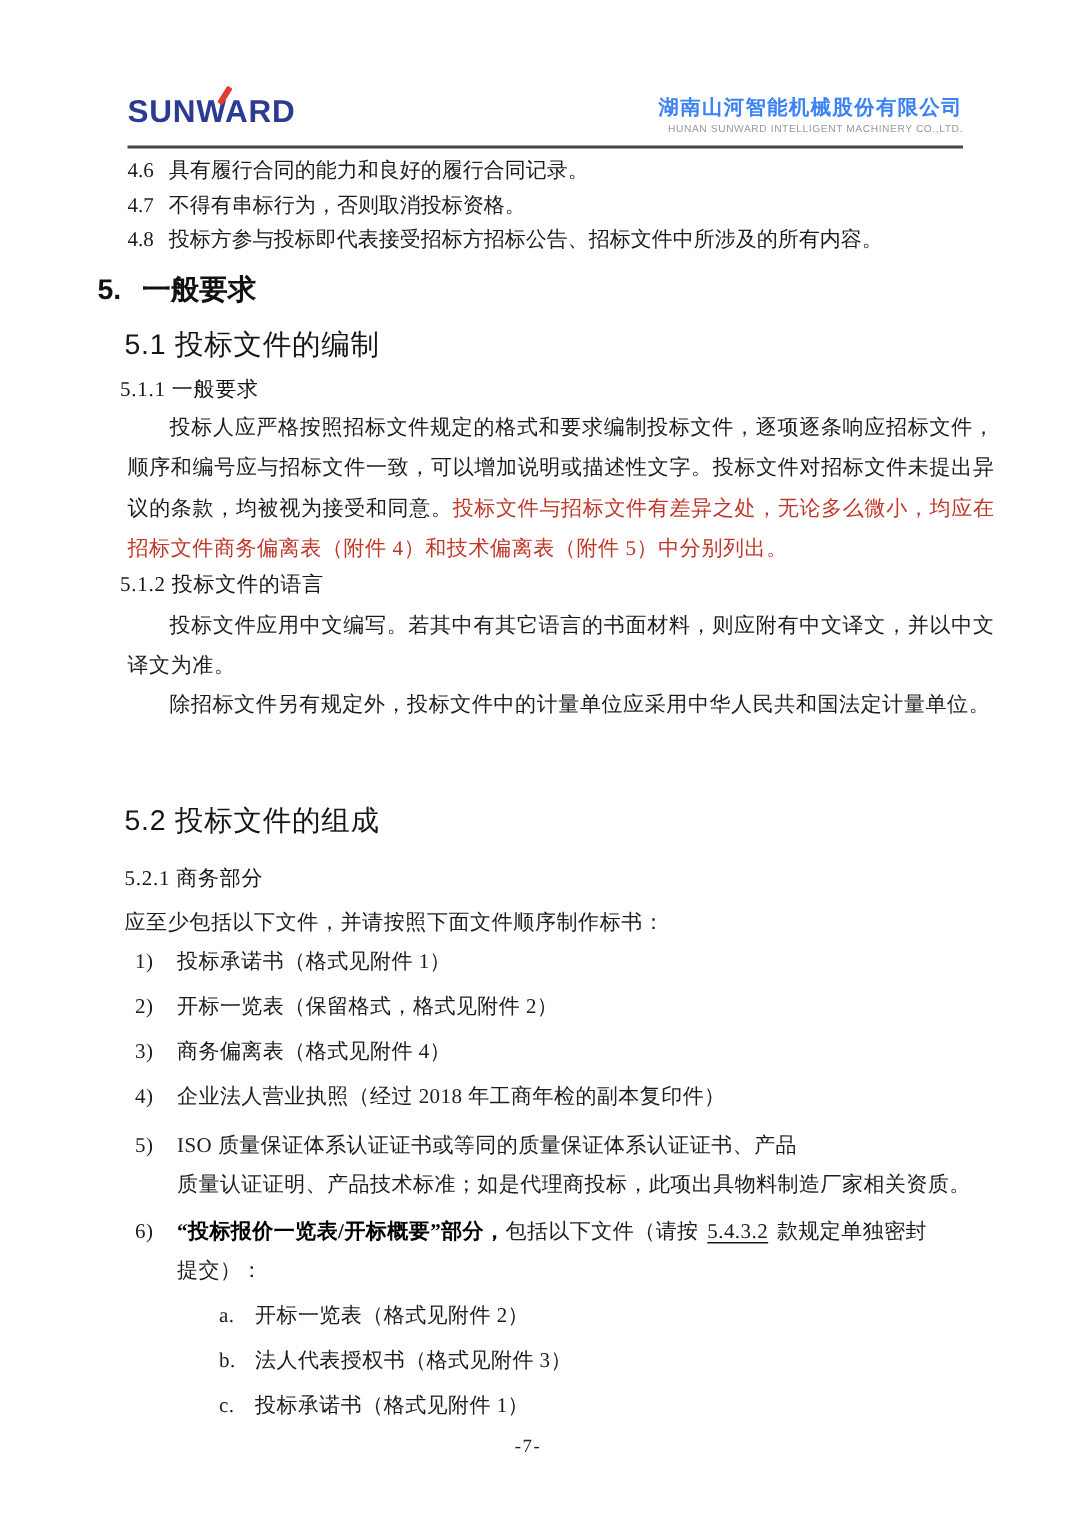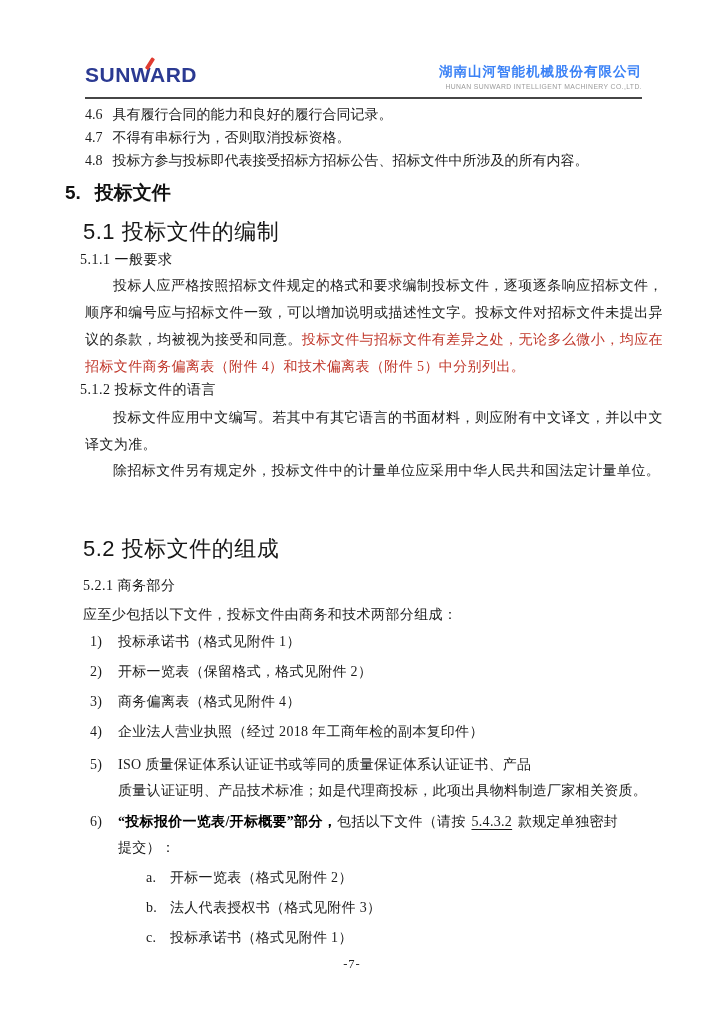--- a/index.html
+++ b/index.html
@@ -27,21 +27,21 @@
     border-top:2px solid #464646; }
   
   .abs { position:absolute; }
   .clause4 { left:85px; top:92px; width:580px; font-size:14px; line-height:23px; }
   .clause4 .row { white-space:nowrap; }
   .num { display:inline-block; margin-right:10px; }
   .h2 { left:65px; top:169px; font-family:"Liberation Sans","DejaVu Sans",sans-serif;
         font-weight:700; font-size:19px; color:#111; }
   .h2 .h2num { margin-right:14px; }
   .h3 { left:83px; font-family:"Liberation Sans","DejaVu Sans",sans-serif;
-        font-weight:500; font-size:22px; color:#161616; letter-spacing:0.5px; }
+        font-weight:500; font-size:19px; color:#161616; letter-spacing:0.5px; }
   .h3-51 { top:206px; } .h3-52 { top:523px; }
   .h4 { left:80px; font-size:14px; color:#161616; letter-spacing:0.5px; }
   .h4-511 { top:240px; } .h4-512 { top:370px; } .h4-521 { top:566px; left:83px; }
   .para { left:85px; width:578px; font-size:14px; line-height:27px;
           letter-spacing:0.4px; text-align:justify; }
   .indent { text-indent:2em; }
   .para-511 { top:261px; }
   .para-512a { top:393px; }
   .para-512b { top:446px; }
   .red { color:#c0372a; }
@@ -76,36 +76,36 @@
   </div>
   <div class="header-rule"></div>
 
   <div class="abs clause4">
     <div class="row"><span class="num">4.6</span><span>具有履行合同的能力和良好的履行合同记录。</span></div>
     <div class="row"><span class="num">4.7</span><span>不得有串标行为，否则取消投标资格。</span></div>
     <div class="row"><span class="num">4.8</span><span>投标方参与投标即代表接受招标方招标公告、招标文件中所涉及的所有内容。</span></div>
   </div>
 
   <div class="abs h2">
-    <span class="h2num">5.</span><span>投标文件</span>
+    <span class="h2num">5.</span><span>一般要求</span>
   </div>
 
   <div class="abs h3 h3-51">5.1 投标文件的编制</div>
   <div class="abs h4 h4-511">5.1.1 一般要求</div>
   <div class="abs para para-511 indent">
     <span>投标人应严格按照招标文件规定的格式和要求编制投标文件，逐项逐条响应招标文件，顺序和编号应与招标文件一致，可以增加说明或描述性文字。投标文件对招标文件未提出异议的条款，均被视为接受和同意。</span><span class="red">投标文件与招标文件有差异之处，无论多么微小，均应在招标文件商务偏离表（附件 4）和技术偏离表（附件 5）中分别列出。</span>
   </div>
 
   <div class="abs h4 h4-512">5.1.2 投标文件的语言</div>
   <div class="abs para para-512b indent">除招标文件另有规定外，投标文件中的计量单位应采用中华人民共和国法定计量单位。</div>
   <div class="abs para para-512a indent">投标文件应用中文编写。若其中有其它语言的书面材料，则应附有中文译文，并以中文译文为准。</div>
 
   <div class="abs h3 h3-52">5.2 投标文件的组成</div>
   <div class="abs h4 h4-521">5.2.1  商务部分</div>
-  <div class="abs line line-521i">应至少包括以下文件，投标文件由商务和技术两部分组成：</div>
+  <div class="abs line line-521i">应至少包括以下文件，并请按照下面文件顺序制作标书：</div>
 
   <div class="abs list">
     <div class="li">
         <span class="lnum">1)</span>
         <span class="ltext">投标承诺书（格式见附件 1）</span>
       </div>
     <div class="li">
         <span class="lnum">2)</span>
         <span class="ltext">开标一览表（保留格式，格式见附件 2）</span>
       </div>

